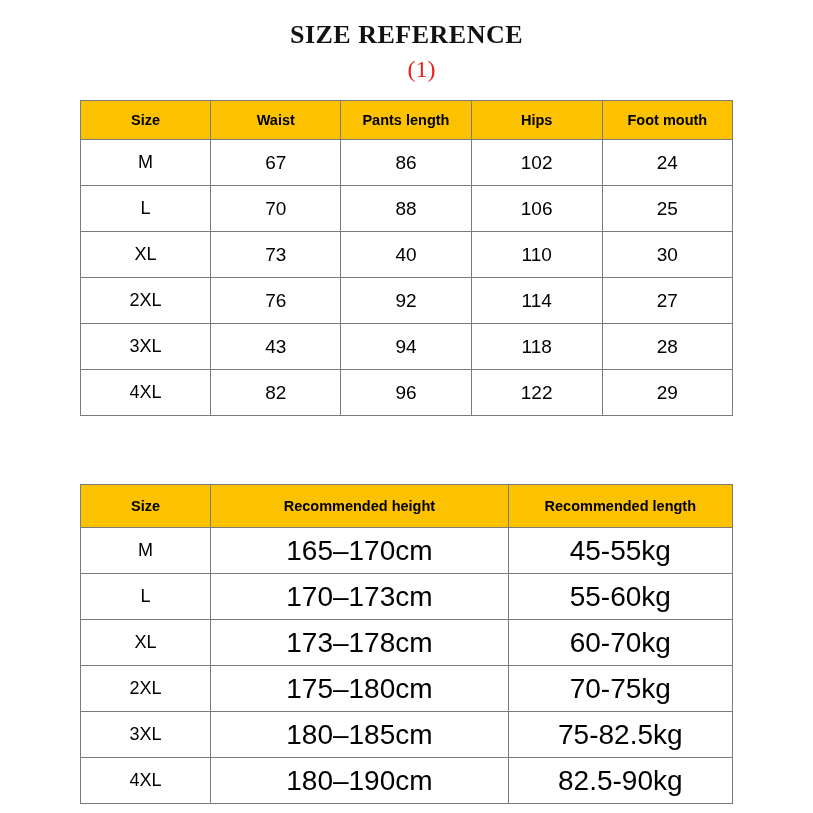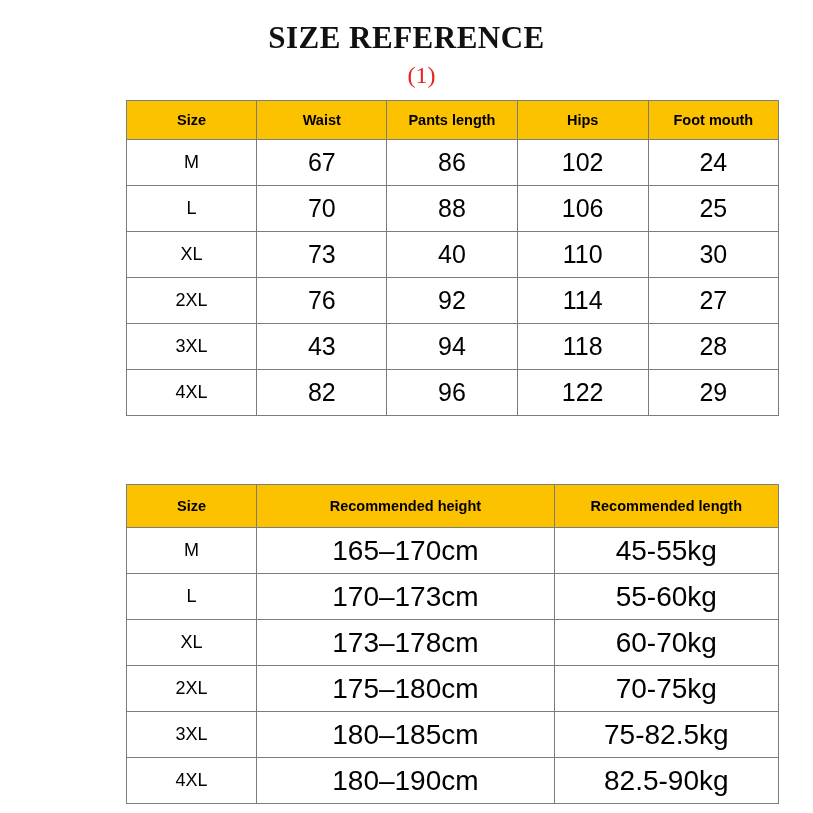--- a/index.html
+++ b/index.html
@@ -18,60 +18,59 @@
   .page {
     width: 813px;
     height: 813px;
     position: relative;
     box-sizing: border-box;
   }
   .title {
     text-align: center;
     font-family: "Liberation Serif", serif;
     font-weight: bold;
-    font-size: 31px;
+    font-size: 26px;
     letter-spacing: 0.5px;
     color: #111111;
     margin: 0;
     padding-top: 20px;
   }
   .subtitle {
     text-align: center;
     font-family: "Liberation Serif", serif;
     font-size: 24px;
     color: #e8231f;
     margin: 0;
     padding-top: 6px;
     padding-left: 30px;
   }
   table {
     border-collapse: collapse;
     table-layout: fixed;
-    margin-left: 46px;
   }
   .sizetable {
     position: absolute;
     border: 1px solid #7c7c7c;
   }
   .sizetable th, .sizetable td {
     border: 1px solid #7c7c7c;
     text-align: center;
     vertical-align: middle;
     padding: 0;
   }
   .sizetable thead th {
     background: #fcc200;
     color: #000000;
     font-size: 14.5px;
     font-weight: bold;
     height: 38px;
   }
   .sizetable tbody td {
     background: #ffffff;
-    font-size: 25px;
+    font-size: 19px;
     height: 45px;
     font-weight: normal;
   }
   .sizetable tbody td.sizecell {
     font-size: 18px;
   }
 
   
   #table-1 {
     left: 80px;

